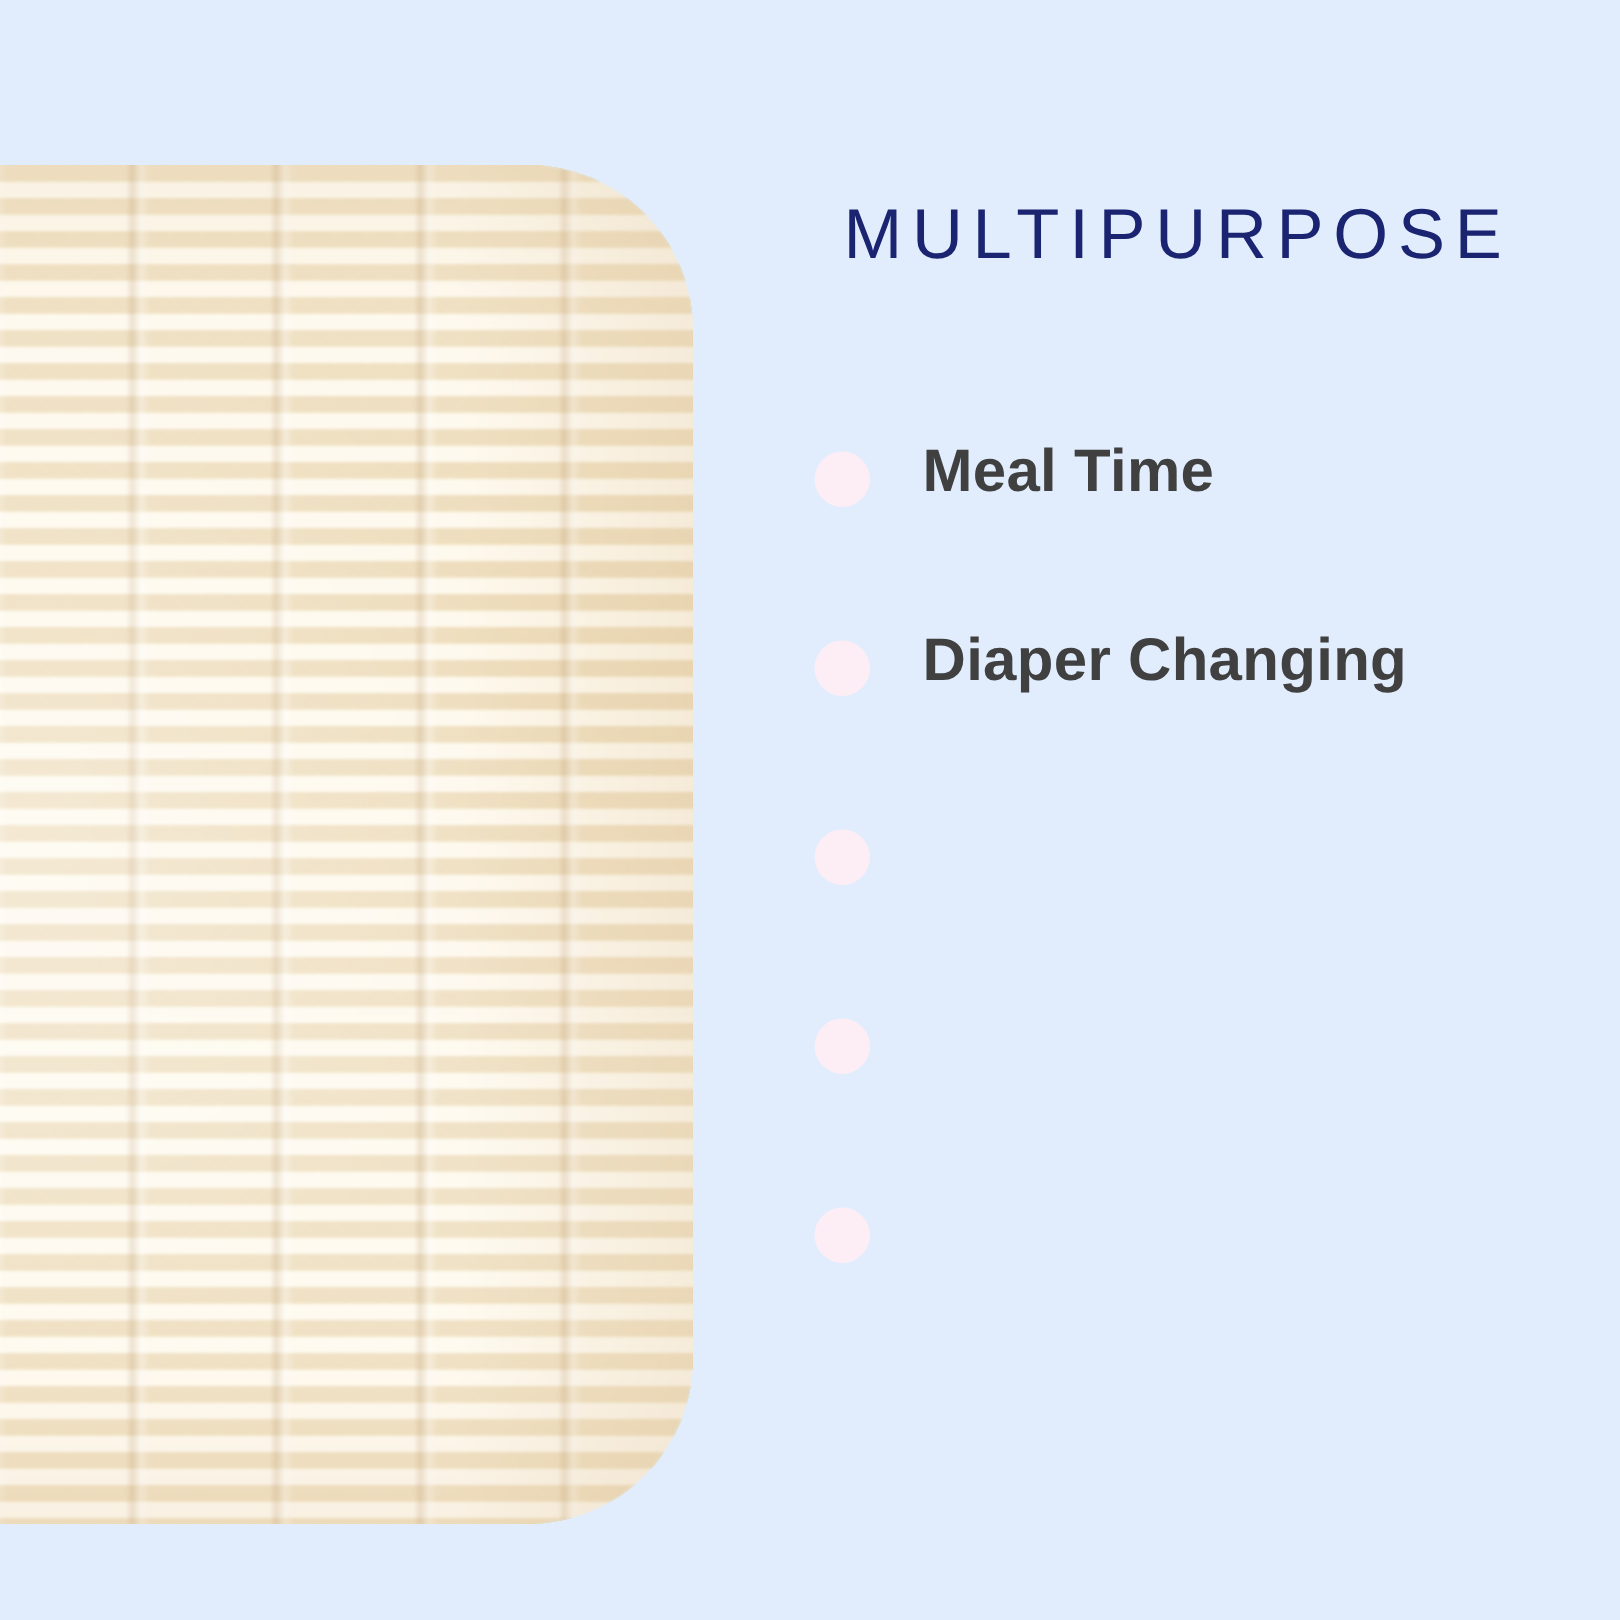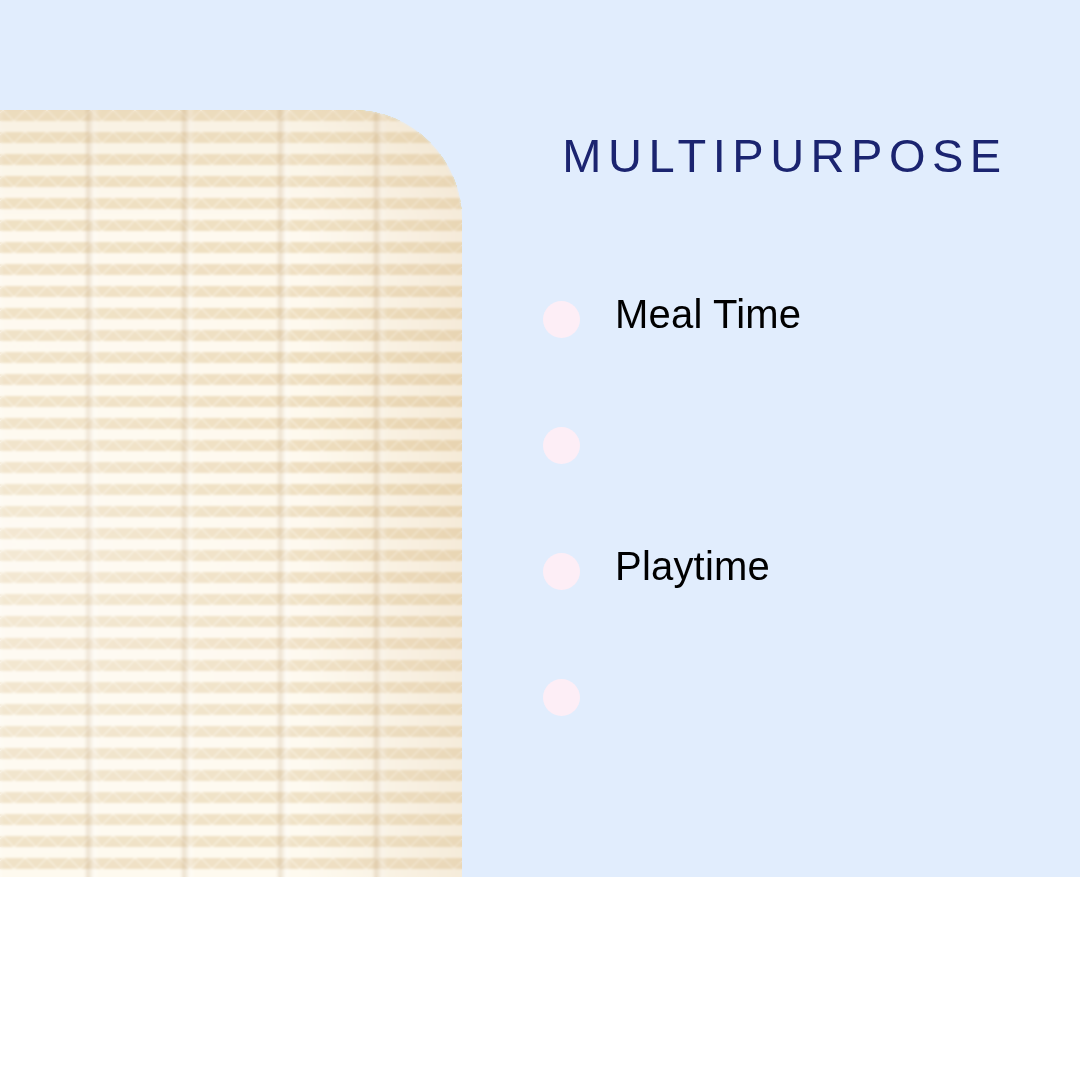--- a/index.html
+++ b/index.html
@@ -10,21 +10,21 @@
   body {
     width: 1080px;
     height: 1080px;
     overflow: hidden;
     font-family: "Liberation Sans", sans-serif;
   }
 
   #card {
     position: relative;
     width: 1080px;
-    height: 877px;
+    height: 1080px;
     background: #e1edfd;
     overflow: hidden;
   }
 
   
   #product-photo {
     position: absolute;
     left: -250px;
     top: 110px;
     width: 712px;
@@ -160,23 +160,23 @@
     position: absolute;
     left: 13px;
     top: 13px;
     width: 37px;
     height: 37px;
     border-radius: 50%;
     background: #fdeef6;
   }
 
   .benefit-label {
-    color: #000000;
+    color: #404040;
     font-size: 40px;
-    font-weight: 400;
+    font-weight: 700;
     line-height: 1.32;
     letter-spacing: .2px;
     white-space: pre-line;
   }
 </style>
 </head>
 <body>
 
 <div id="card">
 
@@ -194,28 +194,31 @@
 
     <div id="headline">MULTIPURPOSE</div>
 
     <ul id="benefit-list">
 
       <li class="benefit-item">
         <span class="bullet-dot"></span>
         <span class="benefit-label">Meal Time</span>
       </li>
 
-
-      <li class="benefit-item">
-        <span class="bullet-dot"></span>
-      </li>
-
-      <li class="benefit-item">
-        <span class="bullet-dot"></span>
-        <span class="benefit-label">Playtime</span>
+      <li class="benefit-item">
+        <span class="bullet-dot"></span>
+        <span class="benefit-label">Diaper Changing</span>
+      </li>
+
+      <li class="benefit-item">
+        <span class="bullet-dot"></span>
+      </li>
+
+      <li class="benefit-item">
+        <span class="bullet-dot"></span>
       </li>
 
       <li class="benefit-item">
         <span class="bullet-dot"></span>
       </li>
 
     </ul>
   </div>
 </div>
 

